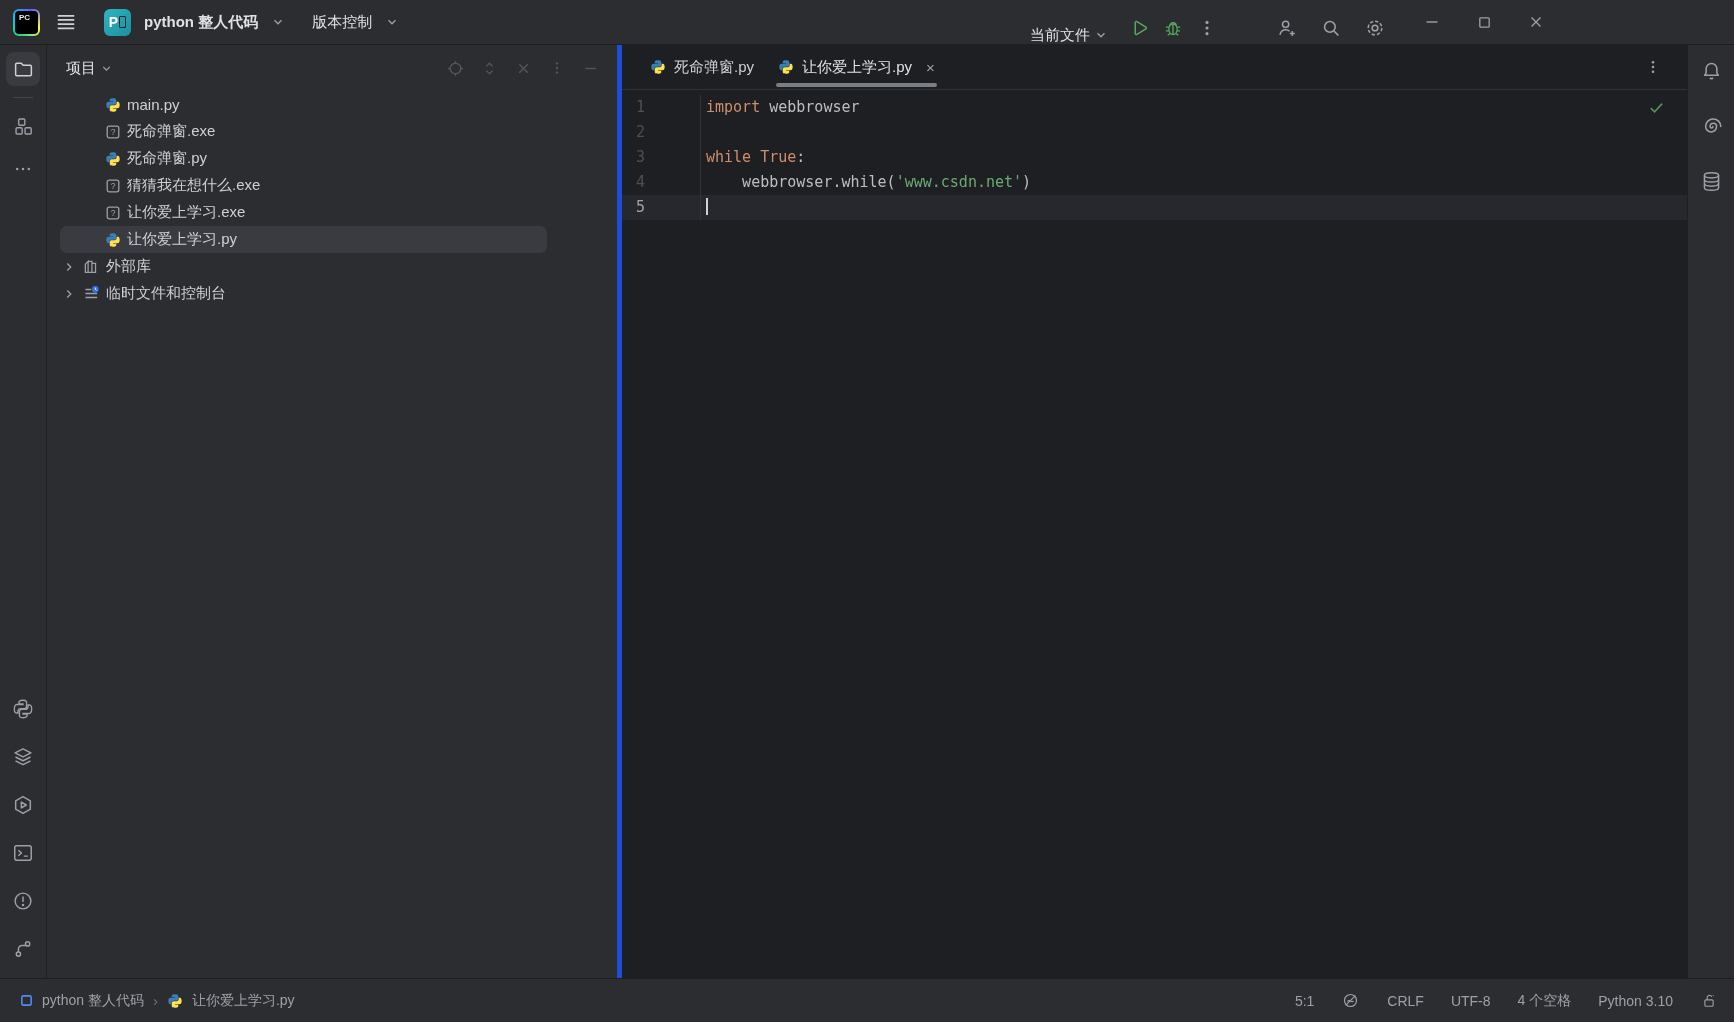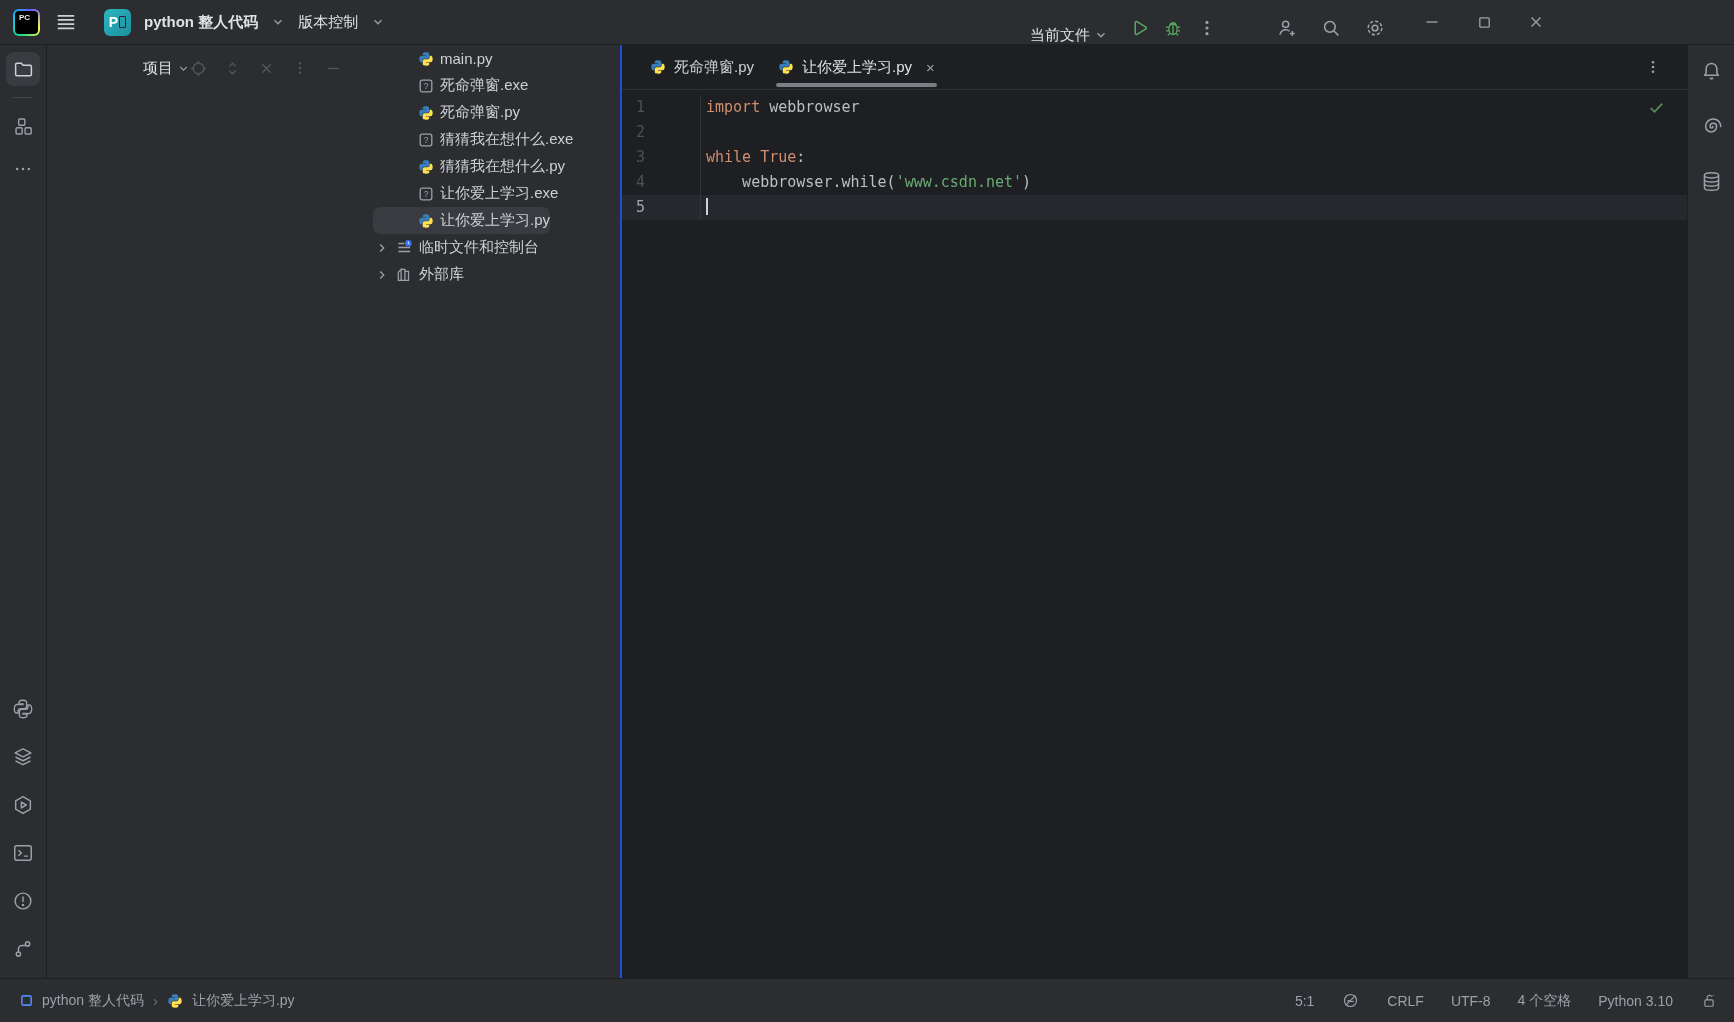--- a/index.html
+++ b/index.html
@@ -17,40 +17,40 @@
     display:flex; align-items:flex-start; justify-content:flex-start; }
   .logo-inner span { font-size:8px; font-weight:bold; color:#e8f2ee; padding:2px 0 0 4px; letter-spacing:0; }
   .iconbtn { width:34px; height:34px; display:flex; align-items:center; justify-content:center;
     border-radius:6px; flex:none; }
   .chip { width:27px; height:27px; border-radius:6px; margin-left:12px;
     background:linear-gradient(135deg,#2cb5c0,#1d8f9e); display:flex; align-items:center;
     justify-content:center; gap:1px; }
   .chip b { color:#fff; font-size:14px; font-weight:bold; }
   .chip i { width:7px; height:12px; border:1.5px solid #223; border-radius:1px; display:inline-block; }
   .proj-name { font-size:15px; font-weight:bold; color:#dfe1e5; margin-left:4px; }
-  .menu-item { font-size:15px; color:#dfe1e5; margin-left:4px; }
+  .menu-item { font-size:15px; color:#dfe1e5; margin-left:18px; }
   .chev { margin-left:4px; }
   .tb-right { margin-left:auto; display:flex; align-items:flex-end; padding-right:172px; }
   .runcfg { display:flex; align-items:center; font-size:15px; color:#dfe1e5; margin-right:14px; }
   .gap-l { margin-left:46px; }
   .wbtn { width:52px; height:45px; display:flex; align-items:center; justify-content:center; }
 
   
   .main { display:flex; height:933px; }
 
   .stripe { width:47px; background:#2b2d30; display:flex; flex-direction:column; align-items:center; flex:none; }
   .stripe.left { border-right:1px solid #1e1f22; padding-top:7px; }
   .stripe.right { border-left:1px solid #1e1f22; padding-top:9px; gap:21px; }
   .sbtn { width:34px; height:34px; display:flex; align-items:center; justify-content:center; border-radius:8px; margin-bottom:9px; }
   .sbtn.active { background:#393b40; }
   .sdiv { width:20px; height:1px; background:#43454a; margin:2px 0 11px; }
   .stripe-bottom { margin-top:auto; display:flex; flex-direction:column; align-items:center; gap:14px; padding-bottom:12px; }
 
   
-  .project { width:575px; background:#2b2d30; border-right:2px solid #1d4ed8; flex:none; display:flex; flex-direction:row;justify-content:flex-end; }
+  .project { width:575px; background:#2b2d30; border-right:5px solid #1d4ed8; flex:none; display:flex; flex-direction:column; }
   .p-head { height:46px; display:flex; align-items:center; padding:0 18px 0 19px; }
   .p-title { font-size:15px; color:#dfe1e5; }
   .p-actions { margin-left:auto; display:flex; align-items:center; gap:17px; }
   .tree { font-size:15px; color:#ced0d6; }
   .row { height:27px; display:flex; align-items:center; gap:6px; white-space:nowrap; }
   .row .tchev { width:16px; flex:none; display:flex; justify-content:center; }
   .root-name { font-weight:bold; color:#dfe1e5; }
   .root-path { color:#6f737a; margin-left:6px; }
   .indent-file { padding-left:58px; }
   .indent-root { padding-left:14px; }
@@ -301,71 +301,64 @@
       </div>
 
       <div class="row indent-file">
         <svg width="16" height="16" viewBox="0 0 16 16">
             <rect x="2.2" y="2.2" width="11.6" height="11.6" rx="2" fill="none" stroke="#9da0a8" stroke-width="1.3"></rect>
             <text x="8" y="11.3" font-size="8.5" fill="#9da0a8" text-anchor="middle" font-family="sans-serif">?</text>
           </svg>
         <span>猜猜我在想什么.exe</span>
       </div>
 
-      <div class="row indent-file">
-        <svg width="16" height="16" viewBox="0 0 48 48">
-            <path fill="#387EB8" d="M23.8 4c-10.1 0-9.5 4.4-9.5 4.4v4.5h9.7v1.4H10.5S4 13.5 4 23.8s5.7 9.9 5.7 9.9h3.4v-4.8s-.2-5.7 5.6-5.7h9.6s5.5.1 5.5-5.3V9.7S34.7 4 23.8 4z"></path>
-            <path fill="#FFE052" d="M24.2 44c10.1 0 9.5-4.4 9.5-4.4v-4.5H24v-1.4h13.5S44 34.5 44 24.2s-5.7-9.9-5.7-9.9h-3.4v4.8s.2 5.7-5.6 5.7h-9.6s-5.5-.1-5.5 5.3v8.9S13.3 44 24.2 44z"></path>
-          </svg>
-        <span>猜猜我在想什么.py</span>
-      </div>
 
       <div class="row indent-file">
         <svg width="16" height="16" viewBox="0 0 16 16">
             <rect x="2.2" y="2.2" width="11.6" height="11.6" rx="2" fill="none" stroke="#9da0a8" stroke-width="1.3"></rect>
             <text x="8" y="11.3" font-size="8.5" fill="#9da0a8" text-anchor="middle" font-family="sans-serif">?</text>
           </svg>
         <span>让你爱上学习.exe</span>
       </div>
 
       <div class="row selected">
         <svg width="16" height="16" viewBox="0 0 48 48">
             <path fill="#387EB8" d="M23.8 4c-10.1 0-9.5 4.4-9.5 4.4v4.5h9.7v1.4H10.5S4 13.5 4 23.8s5.7 9.9 5.7 9.9h3.4v-4.8s-.2-5.7 5.6-5.7h9.6s5.5.1 5.5-5.3V9.7S34.7 4 23.8 4z"></path>
             <path fill="#FFE052" d="M24.2 44c10.1 0 9.5-4.4 9.5-4.4v-4.5H24v-1.4h13.5S44 34.5 44 24.2s-5.7-9.9-5.7-9.9h-3.4v4.8s.2 5.7-5.6 5.7h-9.6s-5.5-.1-5.5 5.3v8.9S13.3 44 24.2 44z"></path>
           </svg>
         <span>让你爱上学习.py</span>
+      </div>
+
+      <div class="row indent-root">
+        <span class="tchev">
+            <svg width="14" height="14" viewBox="0 0 16 16" fill="none" stroke="#9da0a8" stroke-width="1.5">
+              <path d="M6 4l4 4-4 4"></path>
+            </svg>
+          </span>
+        <svg width="17" height="17" viewBox="0 0 16 16" fill="none" stroke="#9da0a8" stroke-width="1.2">
+            <path d="M2.2 13.5V5.8l2.6-2.6v10.3zM4.8 13.5V3.2h3.6v10.3zM8.4 13.5V5h3.4v8.5z"></path>
+          </svg>
+        <span>外部库</span>
       </div>
 
       <div class="row indent-root">
         <span class="tchev">
             <svg width="14" height="14" viewBox="0 0 16 16" fill="none" stroke="#9da0a8" stroke-width="1.5">
               <path d="M6 4l4 4-4 4"></path>
             </svg>
           </span>
         <svg width="17" height="17" viewBox="0 0 16 16">
             <g stroke="#9da0a8" stroke-width="1.3" fill="none">
               <path d="M2.3 4.2h5.5M2.3 8h11M2.3 11.8h11"></path>
             </g>
             <circle cx="11.6" cy="4" r="3.1" fill="#3574F0"></circle>
             <path d="M11.6 2.6v1.5l1.1.7" stroke="#fff" stroke-width="0.9" fill="none"></path>
           </svg>
         <span>临时文件和控制台</span>
       </div>
-
-      <div class="row indent-root">
-        <span class="tchev">
-            <svg width="14" height="14" viewBox="0 0 16 16" fill="none" stroke="#9da0a8" stroke-width="1.5">
-              <path d="M6 4l4 4-4 4"></path>
-            </svg>
-          </span>
-        <svg width="17" height="17" viewBox="0 0 16 16" fill="none" stroke="#9da0a8" stroke-width="1.2">
-            <path d="M2.2 13.5V5.8l2.6-2.6v10.3zM4.8 13.5V3.2h3.6v10.3zM8.4 13.5V5h3.4v8.5z"></path>
-          </svg>
-        <span>外部库</span>
-      </div>
     </div>
   </div>
 
   <div class="editor-col">
     <div class="tabbar">
       <div class="tab">
         <svg width="16" height="16" viewBox="0 0 48 48">
             <path fill="#387EB8" d="M23.8 4c-10.1 0-9.5 4.4-9.5 4.4v4.5h9.7v1.4H10.5S4 13.5 4 23.8s5.7 9.9 5.7 9.9h3.4v-4.8s-.2-5.7 5.6-5.7h9.6s5.5.1 5.5-5.3V9.7S34.7 4 23.8 4z"></path>
             <path fill="#FFE052" d="M24.2 44c10.1 0 9.5-4.4 9.5-4.4v-4.5H24v-1.4h13.5S44 34.5 44 24.2s-5.7-9.9-5.7-9.9h-3.4v4.8s.2 5.7-5.6 5.7h-9.6s-5.5-.1-5.5 5.3v8.9S13.3 44 24.2 44z"></path>
           </svg>

